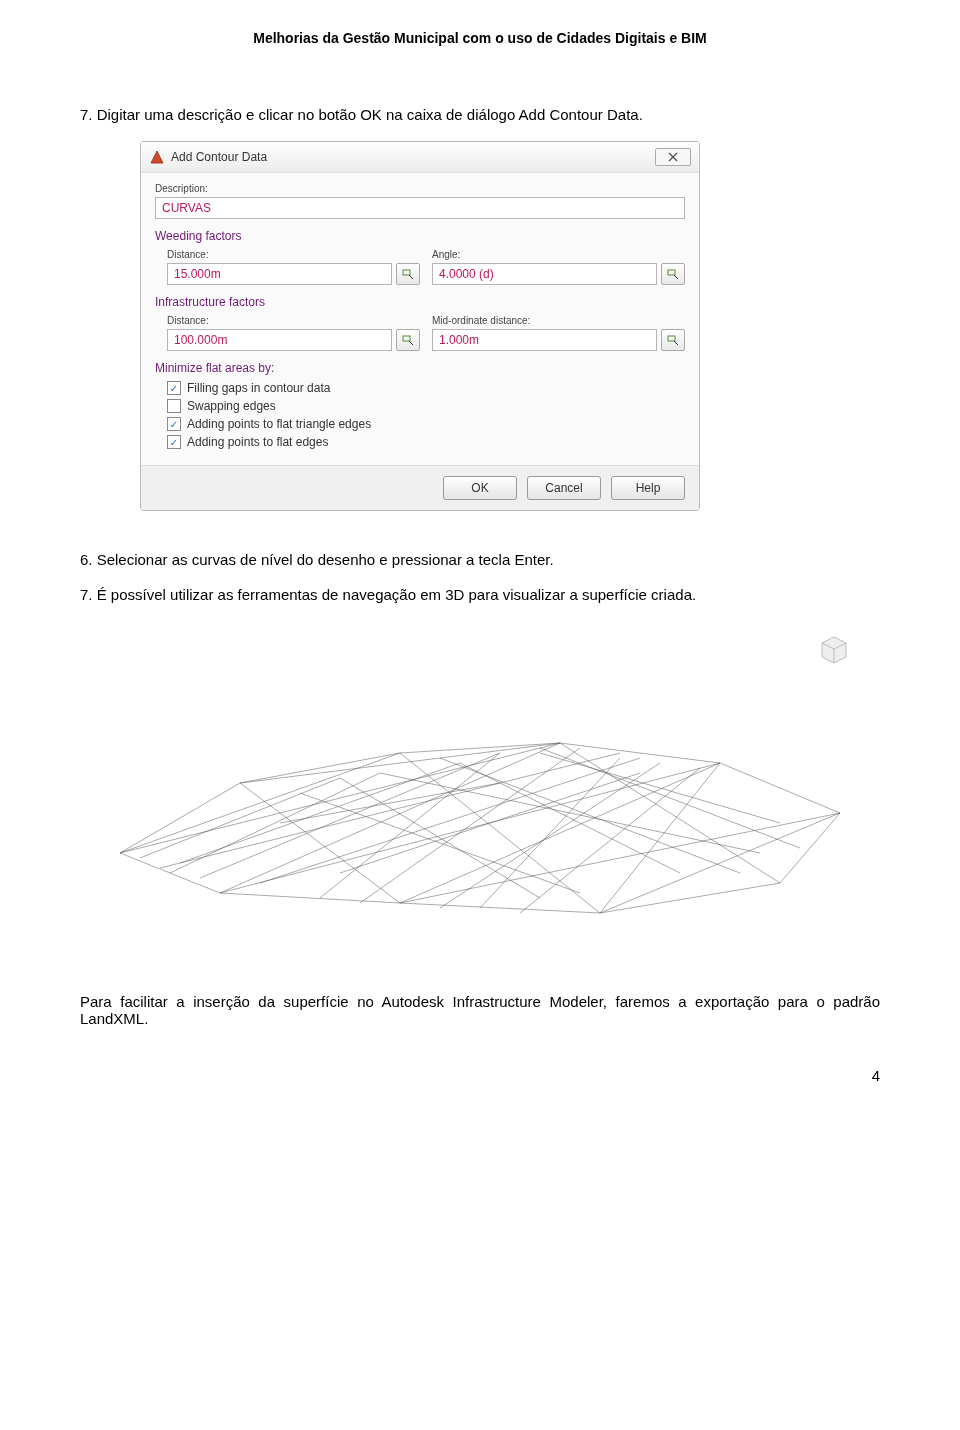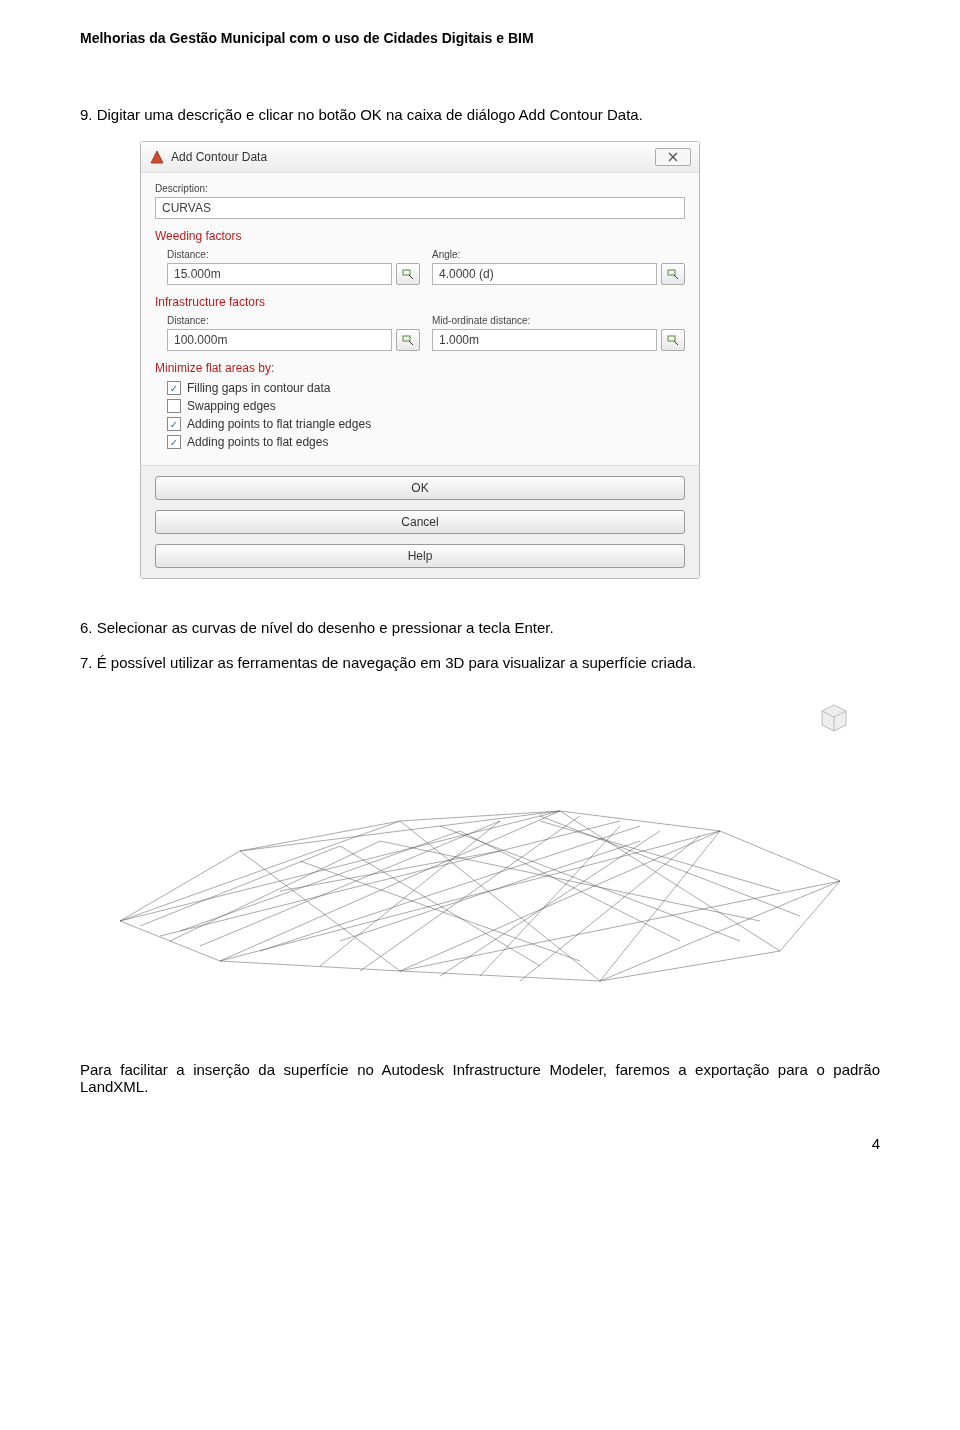--- a/index.html
+++ b/index.html
@@ -5,21 +5,21 @@
   * { box-sizing: border-box; margin: 0; padding: 0; }
   body {
     font-family: Arial, Helvetica, sans-serif;
     background: #fff;
     width: 960px;
     margin: 0 auto;
     padding: 30px 80px 40px 80px;
     color: #000;
   }
   .header {
-    text-align: left;
+    text-align: center;
     font-weight: bold;
     font-size: 14px;
     margin-bottom: 60px;
   }
   .step {
     font-size: 15px;
     margin-bottom: 18px;
     text-align: justify;
   }
   .dialog-wrap {
@@ -54,38 +54,38 @@
     background: #f7f7f7;
     display: flex; align-items: center; justify-content: center;
     font-size: 12px; color: #555;
   }
   .dlg-body {
     padding: 10px 14px 12px 14px;
     background: #fafafa;
   }
   .label { color: #444; margin-bottom: 3px; font-size: 10px; }
   .section-head {
-    color: #b91c1c;
+    color: #701a75;
     margin: 10px 0 6px 0;
     font-size: 12px;
   }
   .field-row {
     display: flex;
     gap: 12px;
     margin-bottom: 8px;
   }
   .field-col { flex: 1; }
   .textbox {
     width: 100%;
     height: 22px;
     border: 1px solid #b5b5b5;
     background: #fff;
     font-size: 12px;
     padding: 2px 6px;
-    color: #404040;
+    color: #be185d;
     font-family: inherit;
   }
   .textbox-with-btn {
     display: flex;
     gap: 4px;
     align-items: stretch;
   }
   .textbox-with-btn .textbox { flex: 1; }
   .pick-btn {
     width: 24px;
@@ -107,21 +107,20 @@
     display: flex; align-items: center; justify-content: center;
     font-size: 10px; color: #2a6abf;
   }
   .dlg-footer {
     display: flex;
     justify-content: flex-end;
     gap: 10px;
     padding: 10px 14px;
     border-top: 1px solid #ddd;
     background: #f0f0f0;
-    flex-direction: column;
   }
   .btn {
     min-width: 74px;
     height: 24px;
     border: 1px solid #999;
     background: linear-gradient(#fefefe,#e5e5e5);
     border-radius: 3px;
     font-size: 12px;
     color: #333;
     display: flex; align-items: center; justify-content: center;
@@ -142,21 +141,21 @@
     text-align: right;
     font-size: 15px;
     margin-top: 40px;
   }
 </style>
 </head>
 <body>
 
 <div class="header">Melhorias da Gestão Municipal com o uso de Cidades Digitais e BIM</div>
 
-<p class="step">9.   Digitar uma descrição e clicar no botão OK na caixa de diálogo Add Contour Data.</p>
+<p class="step">7.   Digitar uma descrição e clicar no botão OK na caixa de diálogo Add Contour Data.</p>
 
 <div class="dialog-wrap">
   <div class="dialog">
     <div class="dlg-titlebar">
       <div class="dlg-title-left">
         <span class="dlg-icon">
           <svg viewBox="0 0 16 16">
               <polygon points="2,14 8,2 14,14" fill="#d04a2c" stroke="#8a2c16" stroke-width="0.8"></polygon>
             </svg>
         </span>

